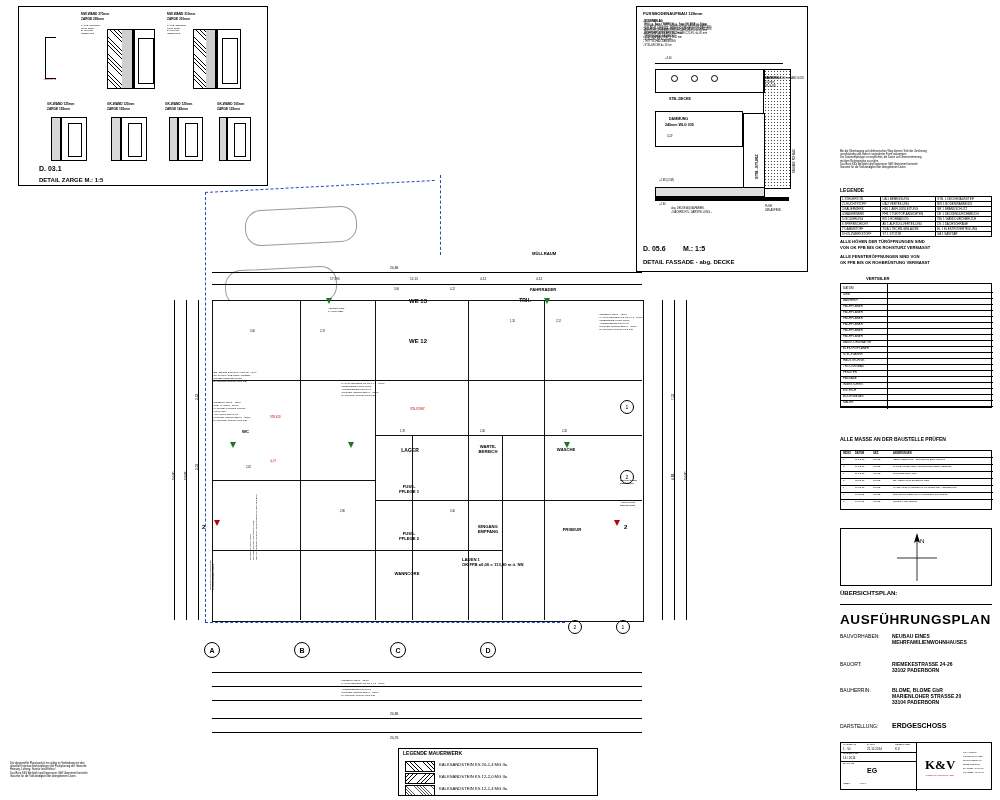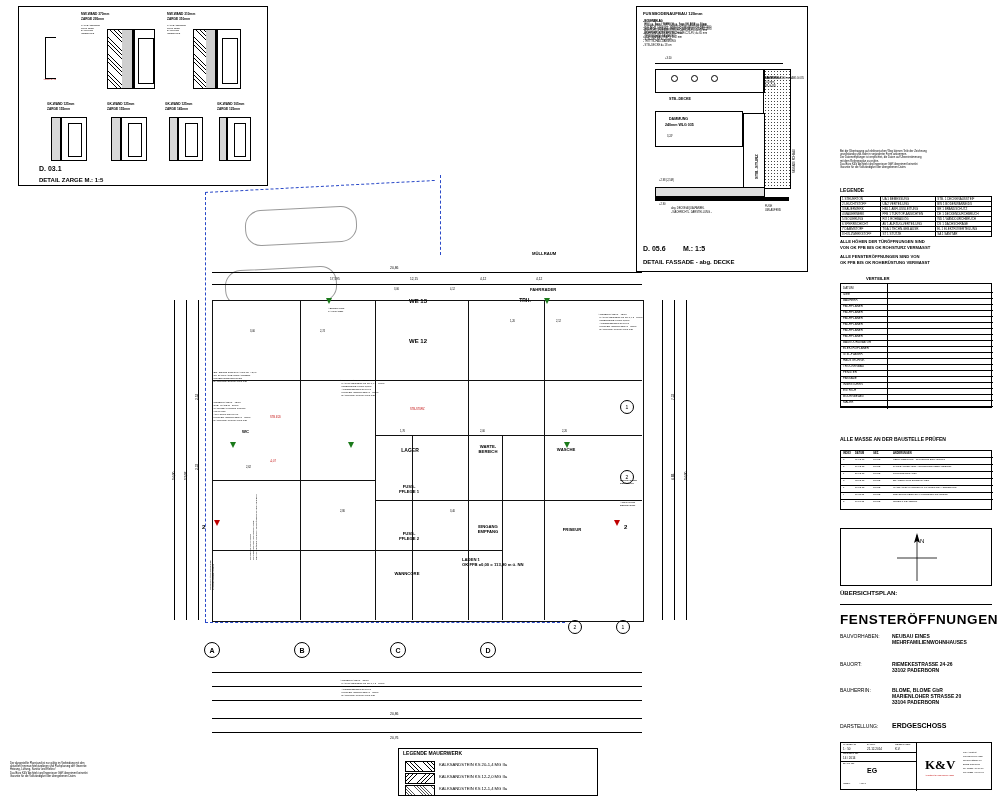--- a/index.html
+++ b/index.html
@@ -322,21 +322,21 @@
     <svg width="152" height="58" viewBox="0 0 152 58">
       <line x1="76" y1="6" x2="76" y2="52" stroke="#000" stroke-width="0.8"></line>
       <line x1="56" y1="29" x2="96" y2="29" stroke="#000" stroke-width="0.8"></line>
       <polygon points="76,4 73,14 76,12 79,14" fill="#000"></polygon>
       <text x="79" y="14" font-size="6" fill="#000" font-family="Liberation Sans">N</text>
     </svg>
   </div>
   <div class="t t7 b" style="left:840px;top:590px;">ÜBERSICHTSPLAN:</div>
 
   <div class="abs" style="left:840px;top:604px;width:152px;height:5px;border-top:1px solid #000;"></div>
-  <div class="t t14 b" style="left:840px;top:612px;letter-spacing:0.6px;">FENSTERÖFFNUNGEN</div>
+  <div class="t t14 b" style="left:840px;top:612px;letter-spacing:0.6px;">AUSFÜHRUNGSPLAN</div>
 
   <div class="abs" style="left:840px;top:634px;width:152px;">
     <div class="t t6" style="left:0;top:0;">BAUVORHABEN:</div>
     <div class="t t6 b" style="left:52px;top:0;">NEUBAU EINES
 MEHRFAMILIENWOHNHAUSES</div>
     <div class="t t6" style="left:0;top:28px;">BAUORT:</div>
     <div class="t t6 b" style="left:52px;top:28px;">RIEMEKESTRASSE 24-26
 33102 PADERBORN</div>
     <div class="t t6" style="left:0;top:54px;">BAUHERRIN:</div>
     <div class="t t6 b" style="left:52px;top:54px;">BLOME, BLOME GbR

